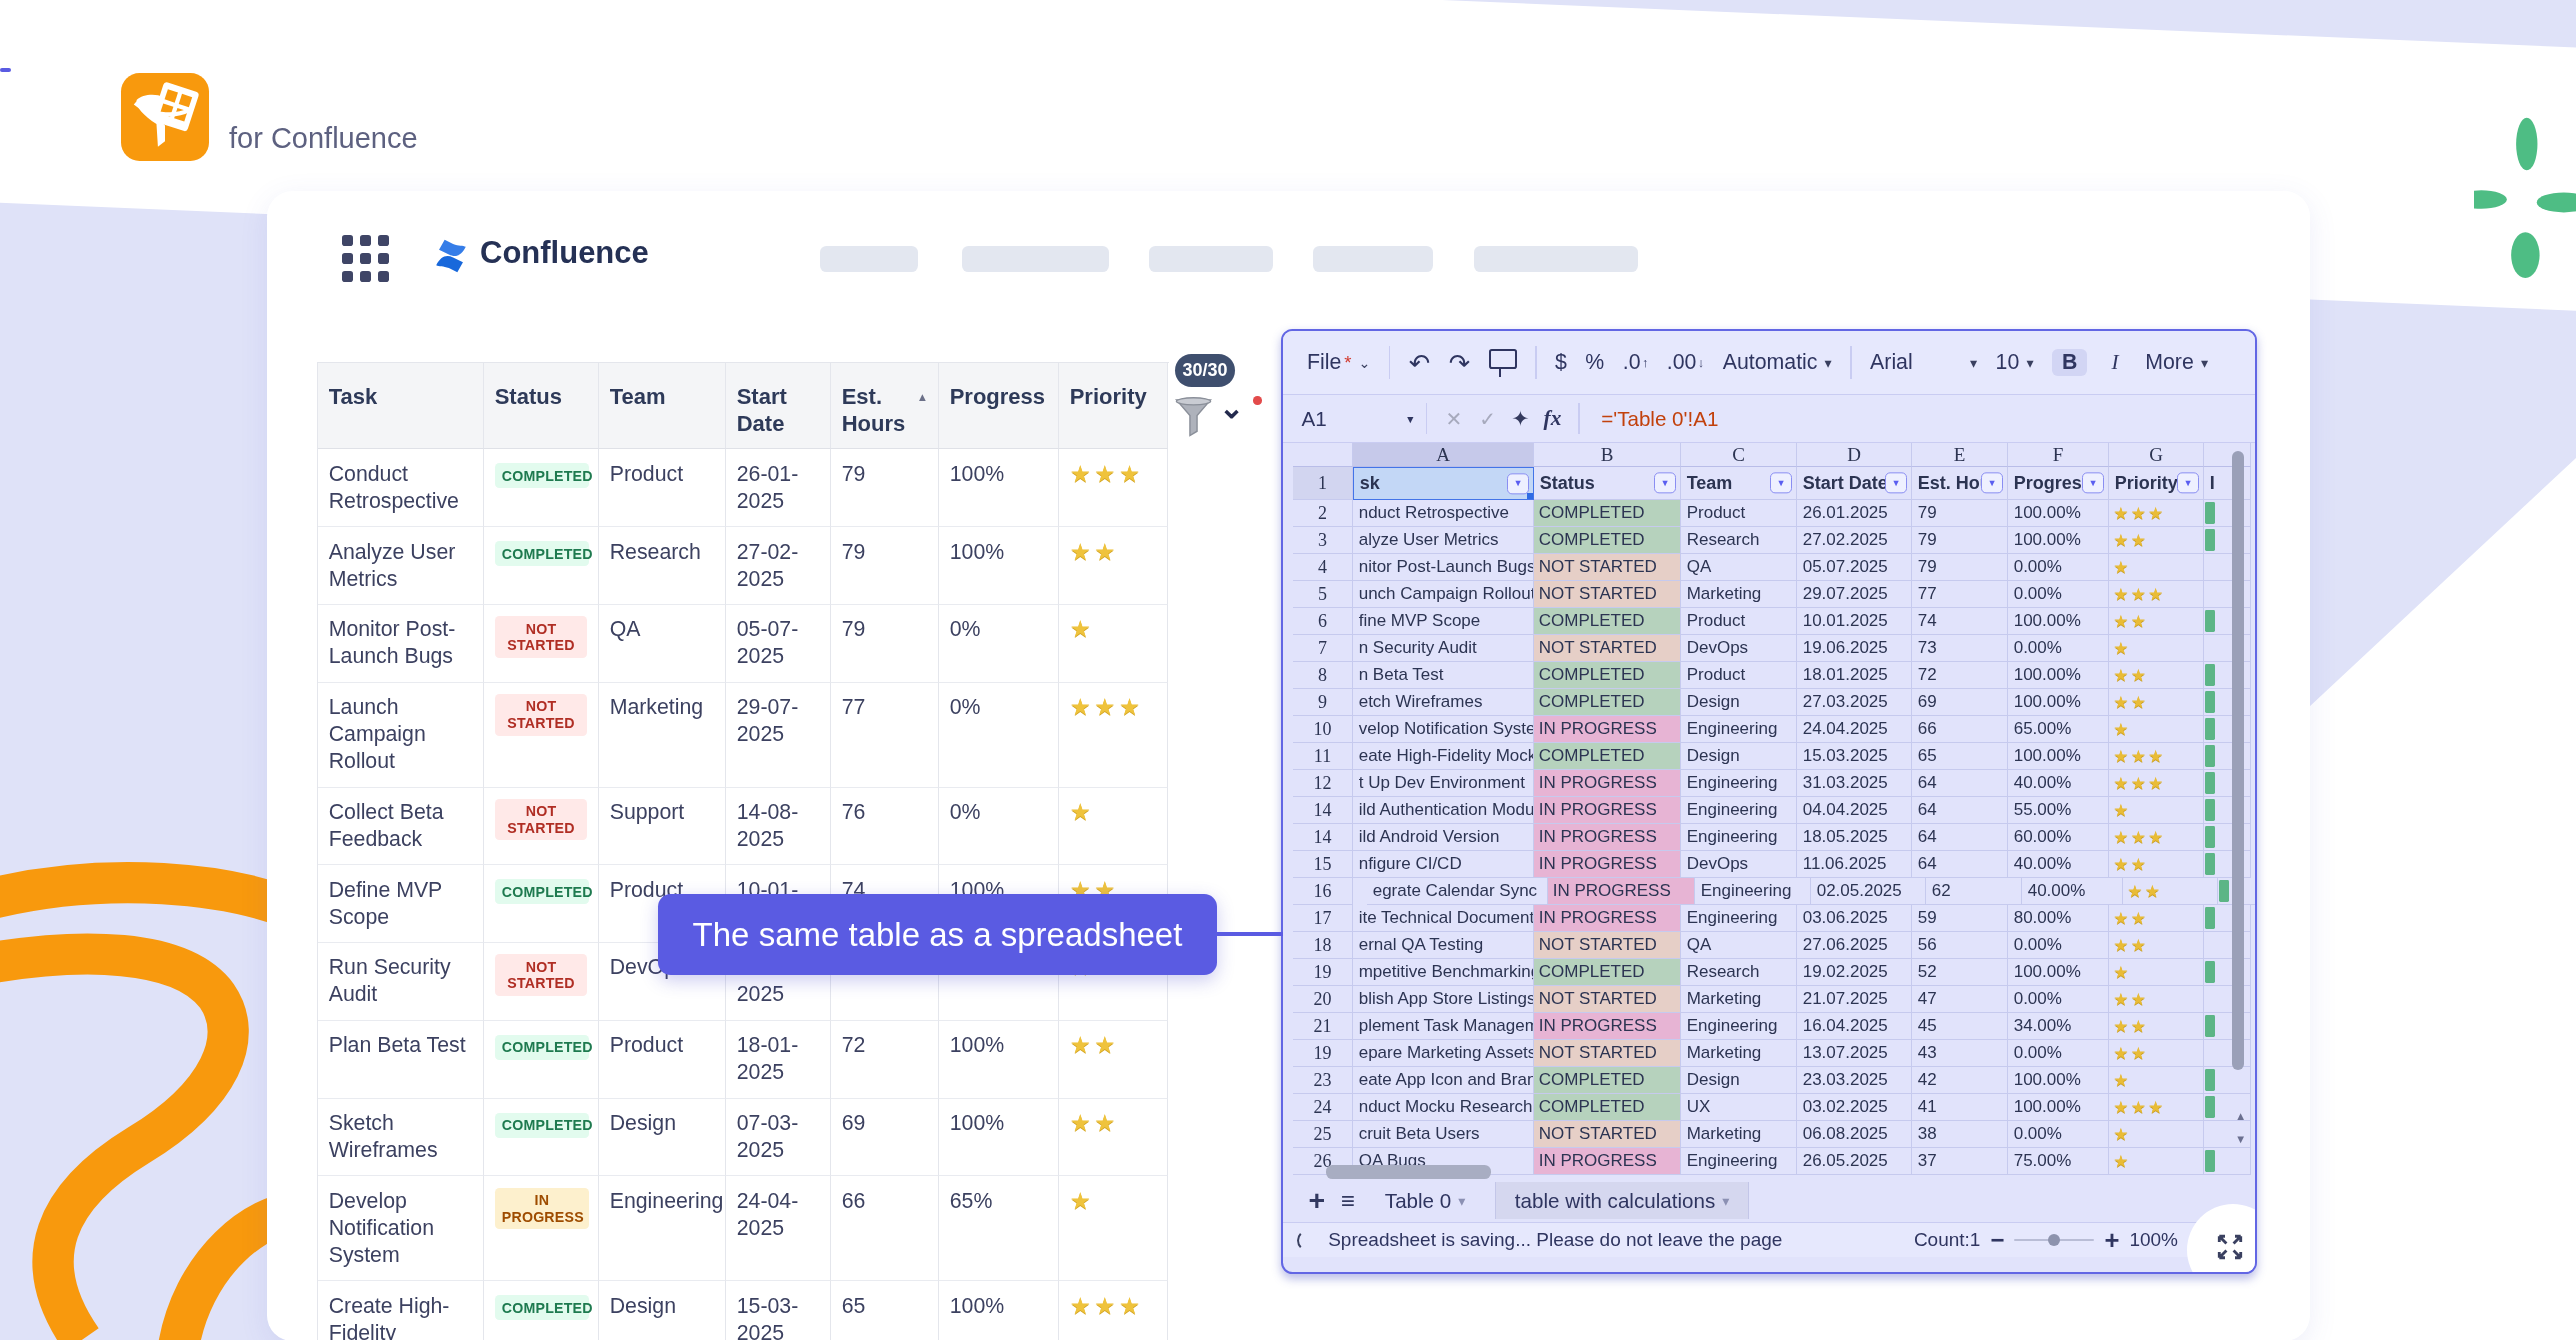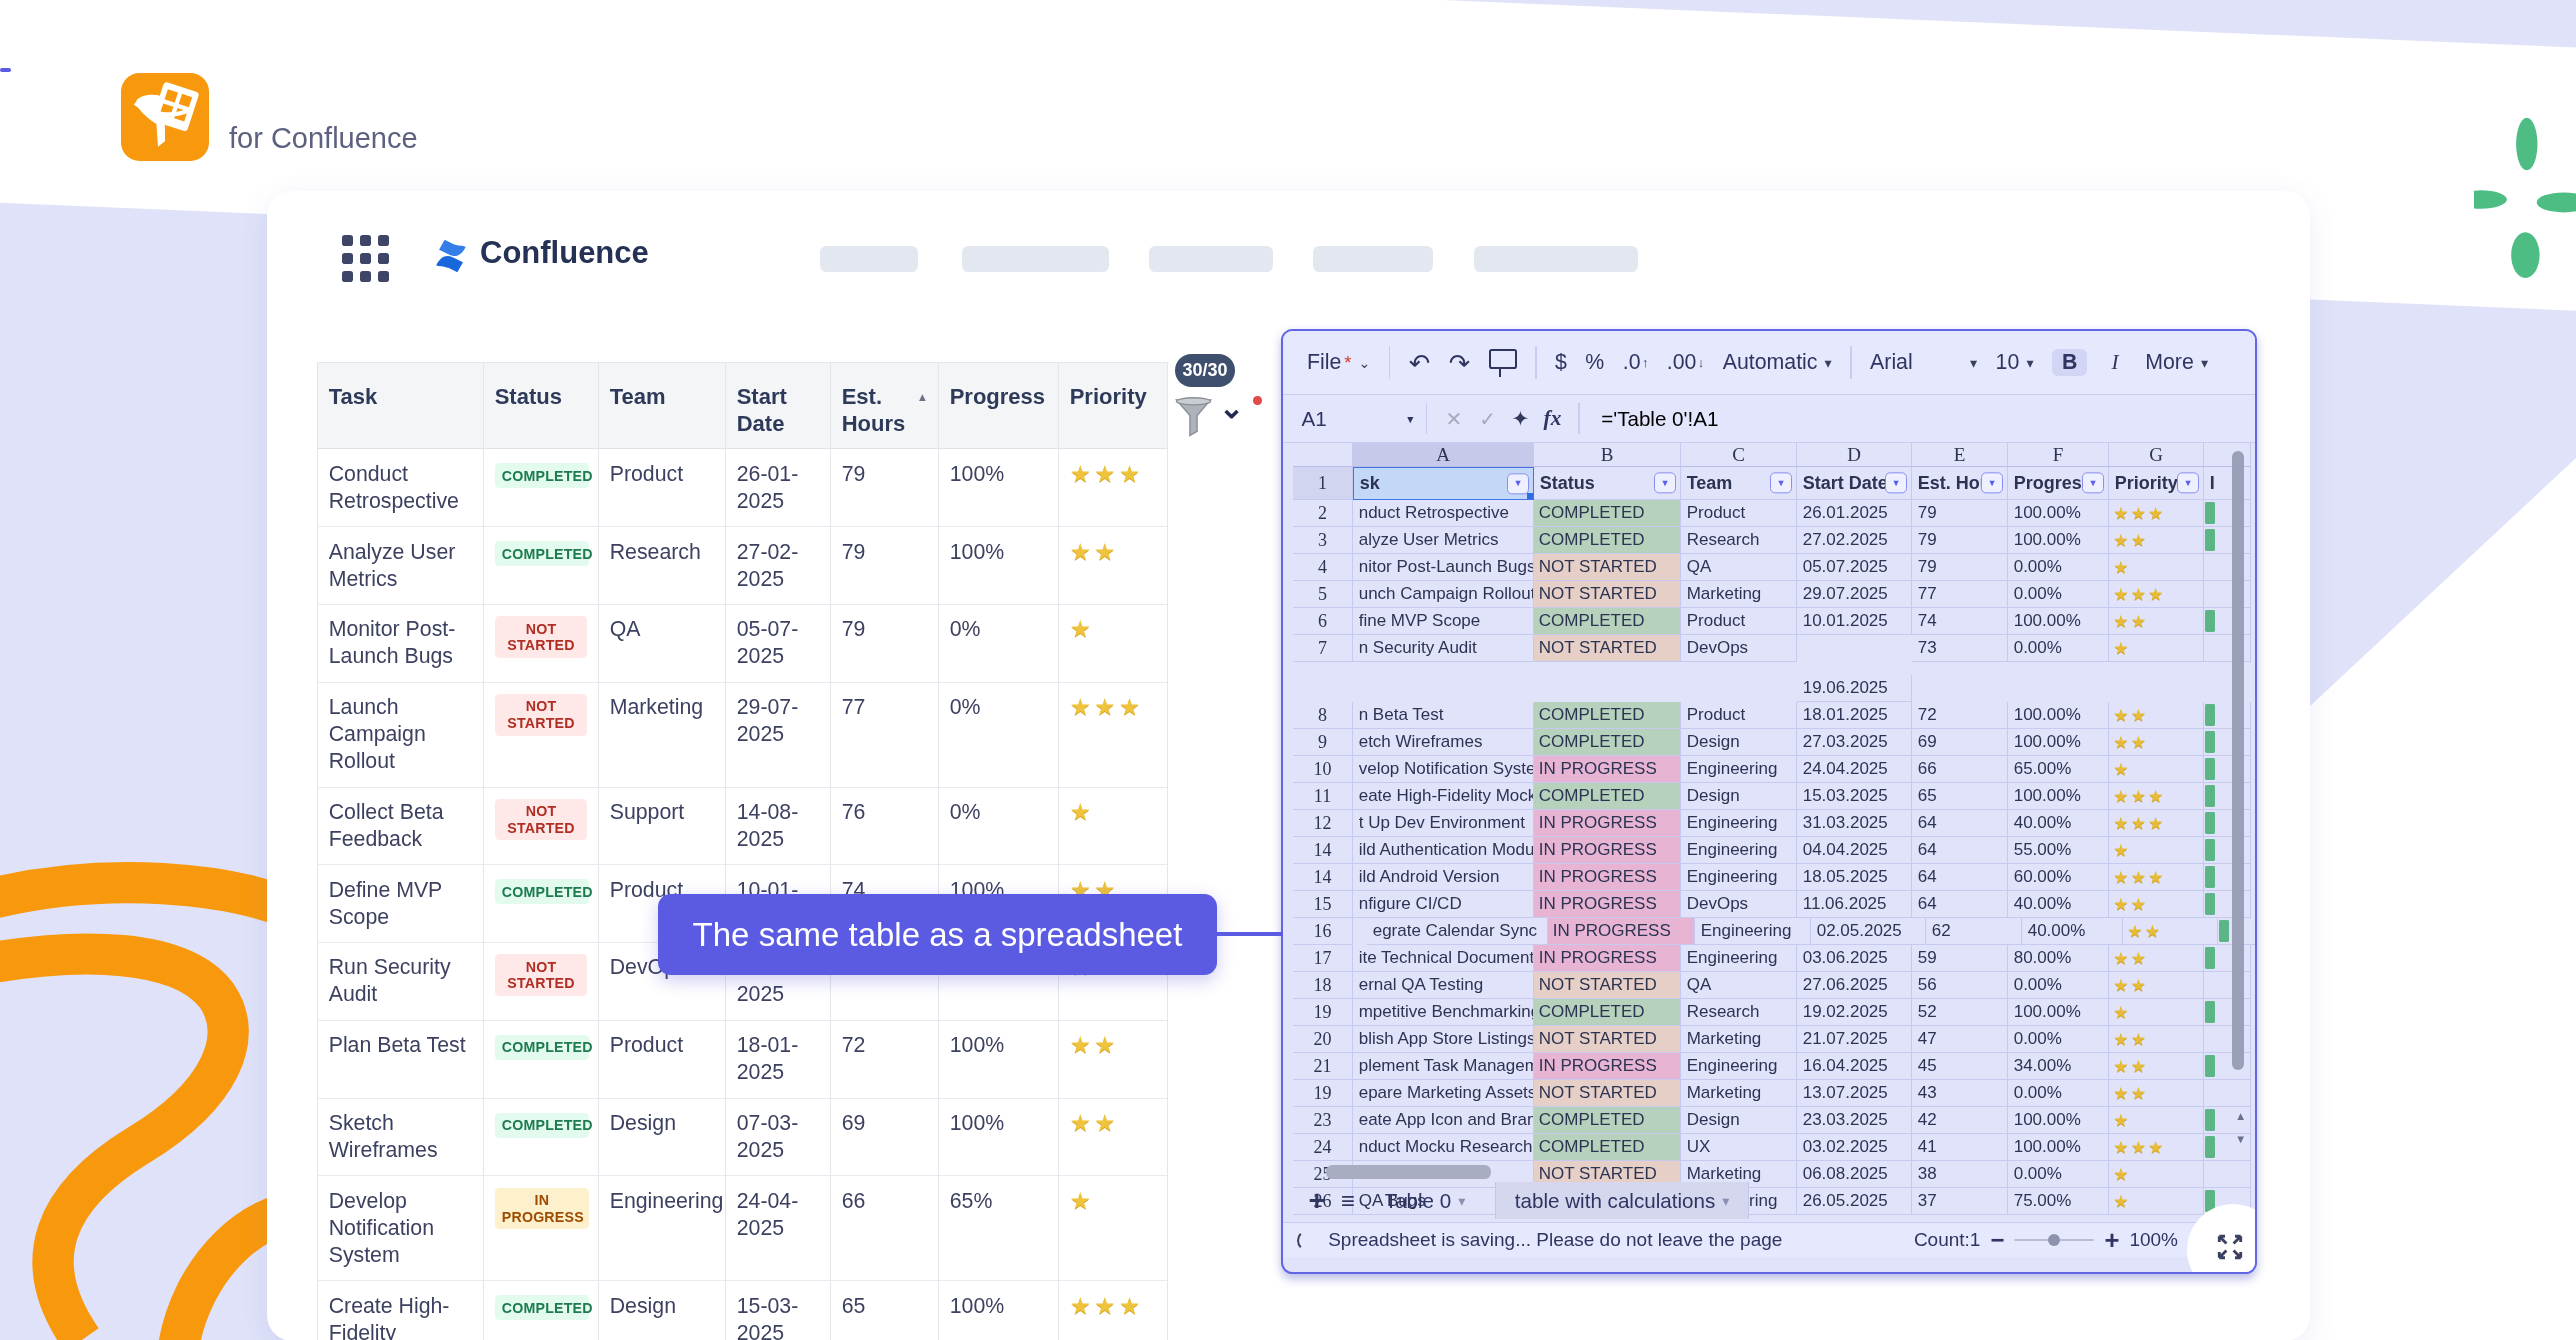--- a/index.html
+++ b/index.html
@@ -64,21 +64,21 @@
   .paint{width:24px;height:15.7px;border:2.1px solid #2f3560;border-radius:2.8px;position:relative;margin-top:-7.1px;}
   .paint:after{content:"";position:absolute;left:8.5px;top:15.7px;width:2.1px;height:10px;background:#2f3560;}
   .sh-formula{position:absolute;left:0;top:64px;right:0;height:47px;background:#e3e5fc;border-bottom:1.4px solid #c9ccf2;
               display:flex;align-items:center;font-size:20.6px;color:#2f3560;}
   .f-ref{width:114px;padding-left:18.5px;display:flex;align-items:center;justify-content:space-between;}
   .f-div{width:1.4px;height:31px;background:#c9ccf2;margin:0 10px;}
   .f-x{color:#a7aabd;font-size:20px;margin:0 8.5px;}
   .f-ck{color:#a7aabd;font-size:20px;margin:0 8.5px;}
   .f-sp{color:#343a5e;font-size:21.3px;margin:0 7.1px;}
   .f-fx{font-family:"Liberation Serif",serif;font-style:italic;font-weight:bold;font-size:21.3px;margin:0 7.1px;}
-  .f-val{color:#000000;margin-left:11.4px;}
+  .f-val{color:#c2410c;margin-left:11.4px;}
   
   .sgrid{position:absolute;left:10px;top:112px;}
   .srow{display:flex;}
   .scell{box-sizing:border-box;border-right:0.7px solid #c6caee;border-bottom:0.7px solid #c6caee;overflow:hidden;
          white-space:nowrap;font-size:17px;color:#2c3452;display:flex;align-items:center;}
   .letter{font-family:"Liberation Serif",serif;justify-content:center;font-size:19px;height:24px;border-bottom:0.7px solid #b9bde8;}
   .letterA{background:#c6c9ea;}
   .rownum{font-family:"Liberation Serif",serif;justify-content:center;font-size:18px;}
   .rn1{background:#d2d5f0;}
   .hdr{font-weight:bold;position:relative;padding-left:5.7px;font-size:18px;}
@@ -446,21 +446,21 @@
           </div>
           <div class="scell " style="width: 47px; height: 27px;">
             <div class="strip"></div>
           </div>
         </div>
         <div class="srow">
           <div class="scell rownum" style="width: 60px; height: 27px;">7</div>
           <div class="scell " style="width: 181px; height: 27px; padding-left: 5.7px;">n Security Audit</div>
           <div class="scell st-ns" style="width: 147px; height: 27px;">&nbsp;NOT STARTED</div>
           <div class="scell " style="width: 116px; height: 27px; padding-left: 5.7px;">DevOps</div>
-          <div class="scell " style="width: 115px; height: 27px; padding-left: 5.7px; margin-top: 40px;">19.06.2025</div>
+          <div class="scell " style="width: 115px; height: 27px; padding-left: 5.7px;">19.06.2025</div>
           <div class="scell " style="width: 96px; height: 27px; padding-left: 5.7px;">73</div>
           <div class="scell " style="width: 101px; height: 27px; padding-left: 5.7px;">0.00%</div>
           <div class="scell " style="width: 95px; height: 27px; padding-left: 4.3px;">
             <div class="stars-s">★</div>
           </div>
           <div class="scell " style="width: 47px; height: 27px;"></div>
         </div>
         <div class="srow">
           <div class="scell rownum" style="width: 60px; height: 27px;">8</div>
           <div class="scell " style="width: 181px; height: 27px; padding-left: 5.7px;">n Beta Test</div>

